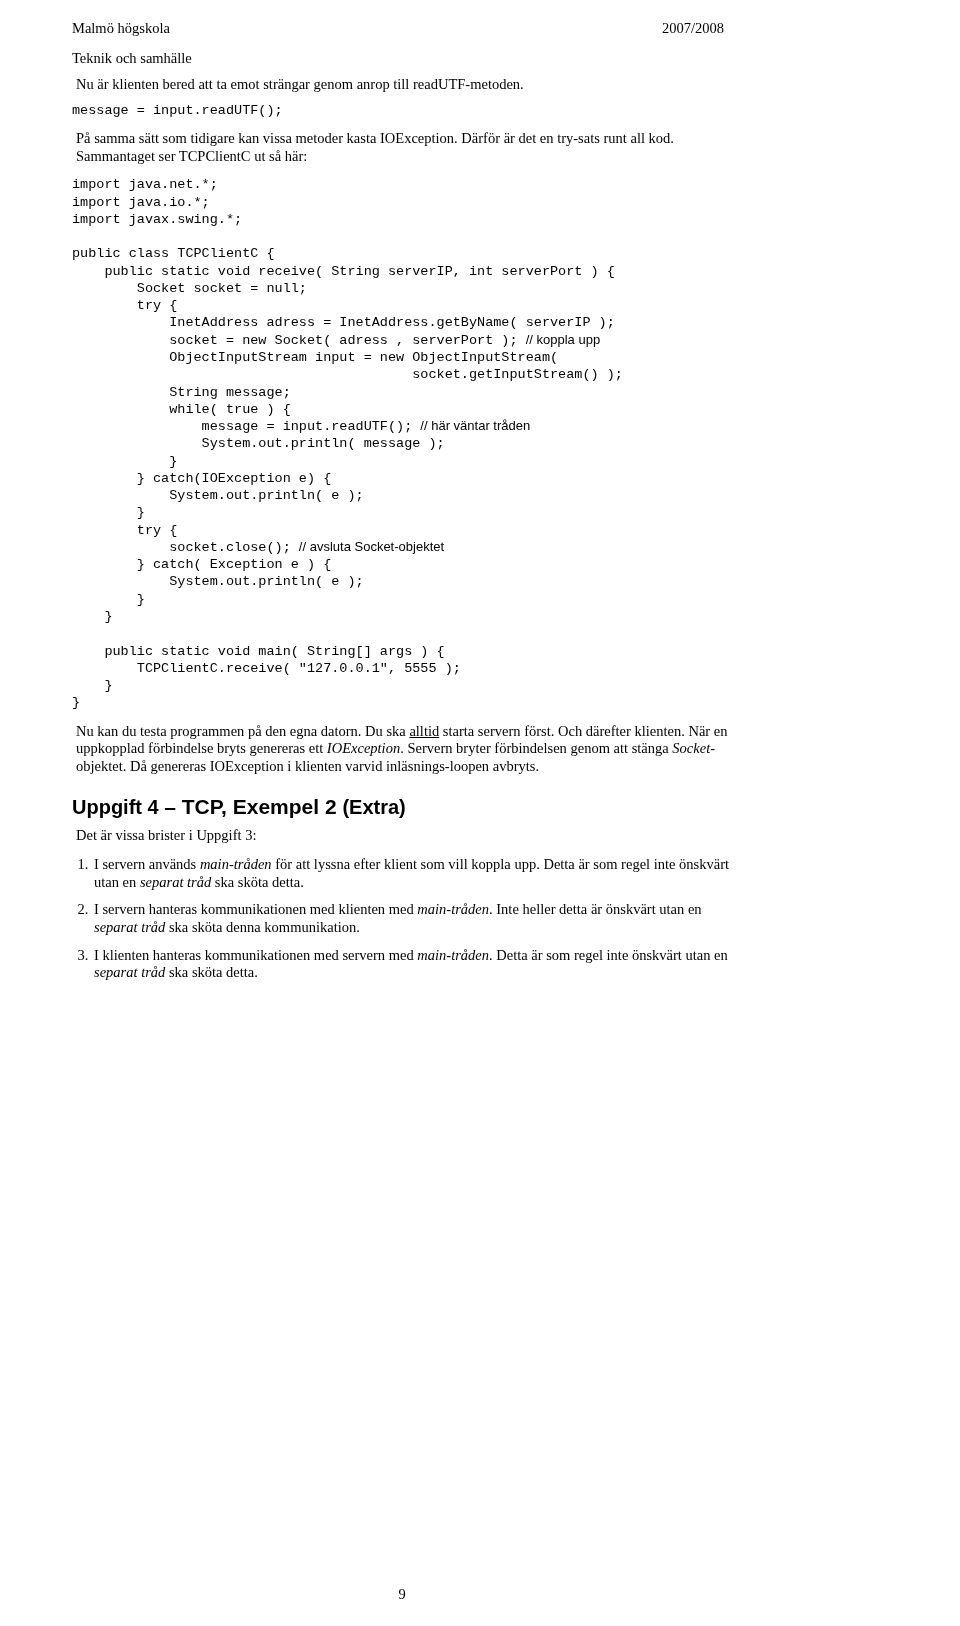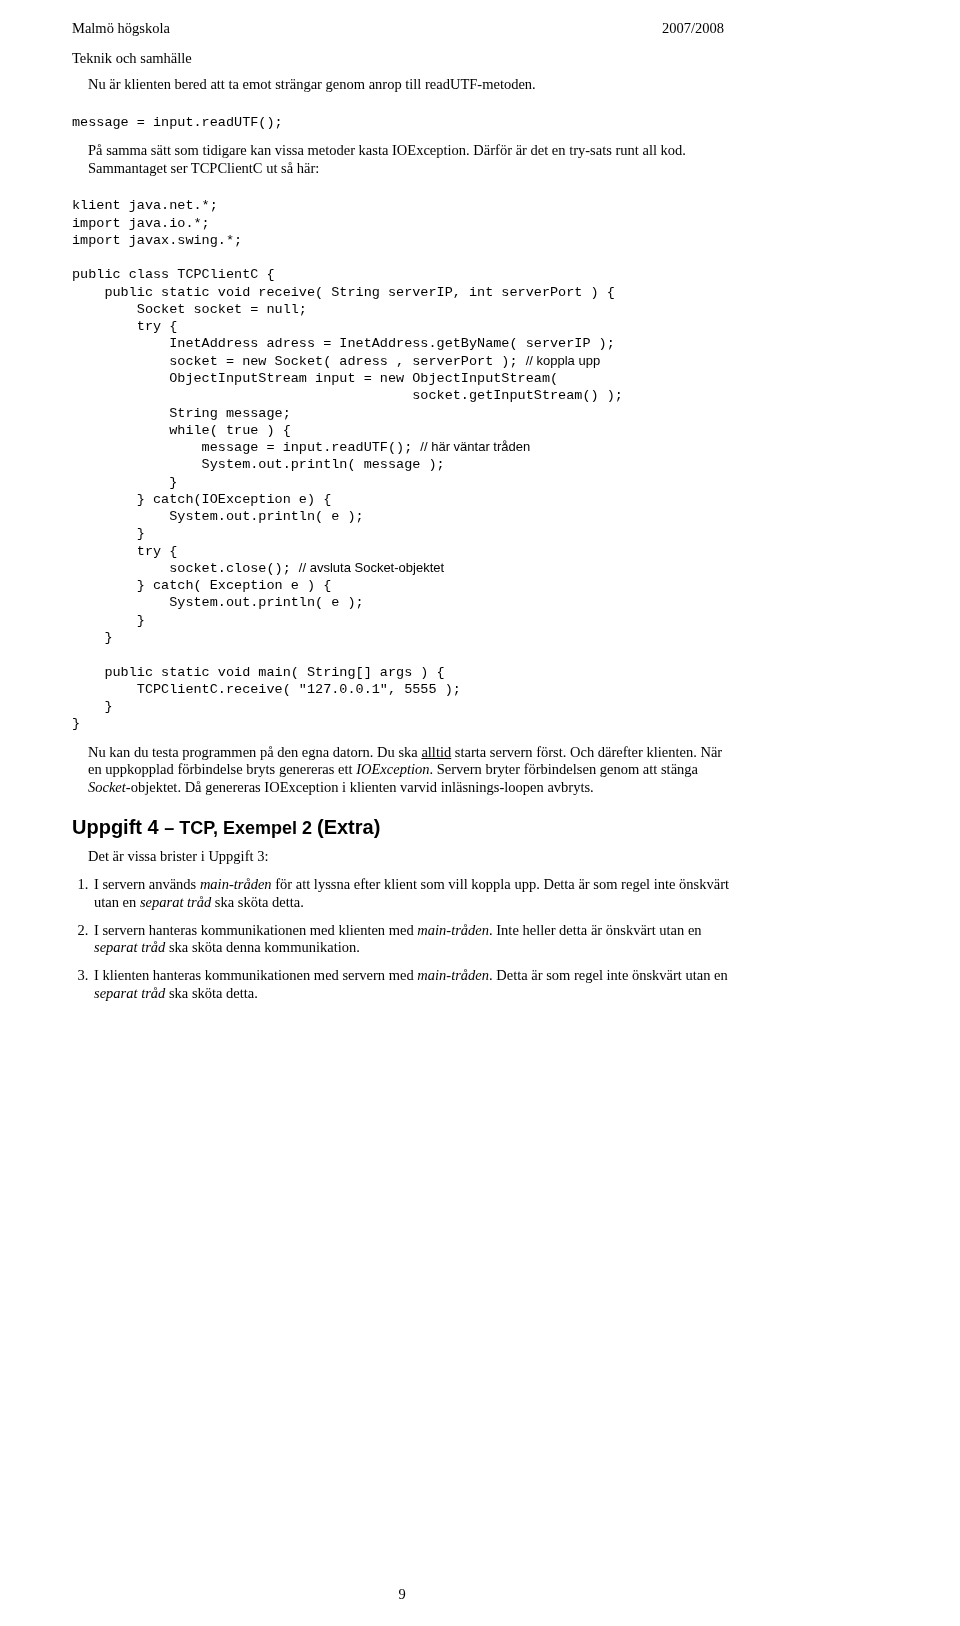--- a/index.html
+++ b/index.html
@@ -19,43 +19,43 @@
   }
   .hdr-left, .hdr-right {
     position: absolute;
     top: 20px;
     font-size: 14.5px;
   }
   .hdr-left { left: 72px; }
   .hdr-right { right: 80px; }
   .hdr-line2 { margin-top: 12px; }
   .content { padding-top: 56px; }
-  p { margin: 0 0 11px 16px; }
+  p { margin: 0 0 11px 4px; }
   .para-tight { margin-bottom: 0; }
   .code {
     font-family: "Courier New", Courier, monospace;
     white-space: pre;
     font-size: 13.5px;
     line-height: 1.28;
-    margin: 20px 0 11px 0;
+    margin: 8px 0 11px 0;
   }
   .comment {
     font-family: Arial, Helvetica, sans-serif;
     font-size: 13px;
   }
   .underline { text-decoration: underline; }
   .italic { font-style: italic; }
   h2.section {
     font-family: Arial, Helvetica, sans-serif;
     font-weight: bold;
     font-size: 20px;
     margin: 18px 0 8px 0;
   }
   h2.section .sub {
-    font-size: 18px;
+    font-size: 21px;
   }
   ol.numbered {
     margin: 0 0 0 0;
     padding-left: 20px;
   }
   ol.numbered li {
     margin-bottom: 10px;
     padding-left: 2px;
   }
   .pagenum {
@@ -78,21 +78,21 @@
   </div>
   <div class="hdr-right">2007/2008</div>
 
   <div class="content">
 
     <p class="para-tight">Nu är klienten bered att ta emot strängar genom anrop till readUTF-metoden.</p>
     <div class="code">message = input.readUTF();</div>
 
     <p>På samma sätt som tidigare kan vissa metoder kasta IOException. Därför är det en try-sats runt all kod. Sammantaget ser TCPClientC ut så här:</p>
 
-    <div class="code"><span>klient java.net.*;</span>
+    <div class="code"><span>import java.net.*;</span>
 <span>import java.io.*;</span>
 <span>import javax.swing.*;</span>
 <span></span>
 <span>public class TCPClientC {</span>
 <span>    public static void receive( String serverIP, int serverPort ) {</span>
 <span>        Socket socket = null;</span>
 <span>        try {</span>
 <span>            InetAddress adress = InetAddress.getByName( serverIP );</span>
 <span>            socket = new Socket( adress , serverPort ); </span><span class="comment">// koppla upp</span>
 <span>            ObjectInputStream input = new ObjectInputStream(</span>

